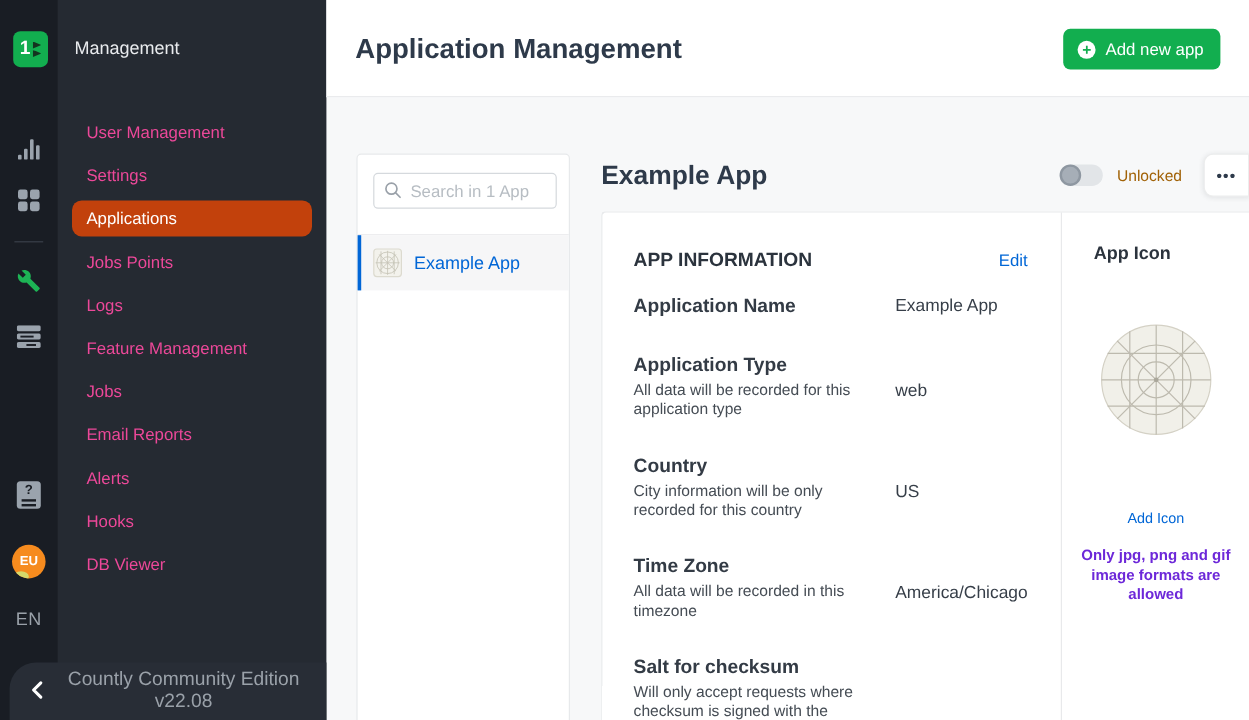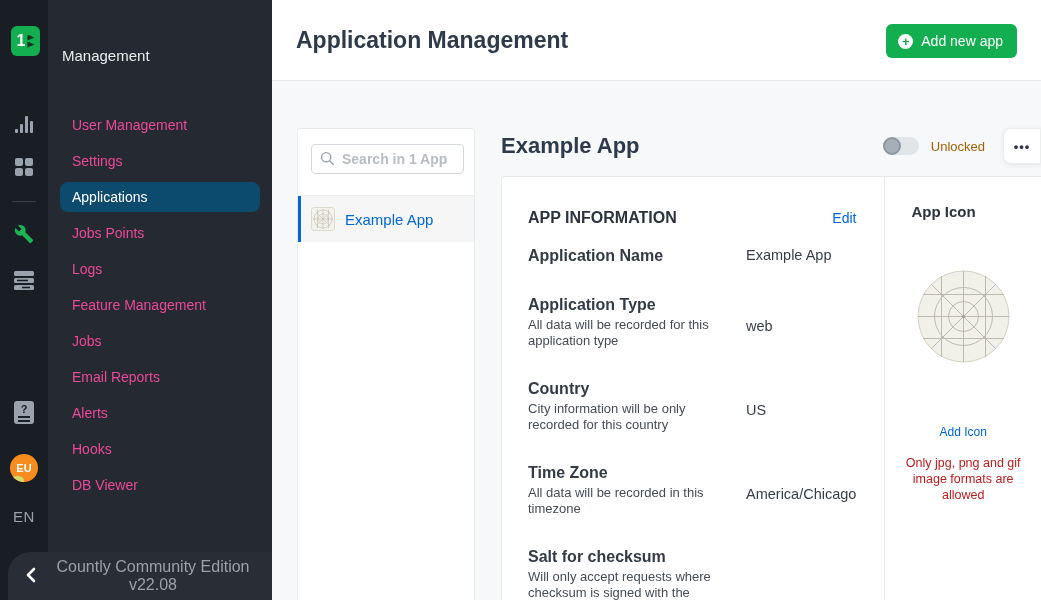--- a/index.html
+++ b/index.html
@@ -29,43 +29,43 @@
   .ic-server { top:271px; }
   .ic-help { top:401px; }
   .help-doc { width:20px; height:23px; background:#9aa3ad; border-radius:3px; display:flex; flex-direction:column; align-items:center; justify-content:center; }
   .help-doc .q { color:#191d24; font-size:11px; font-weight:bold; line-height:10px; }
   .help-doc .l { width:12px; height:2px; background:#191d24; margin-top:2px; }
   .avatar { position:absolute; left:10px; top:454px; width:28px; height:28px; border-radius:50%; background:#f68b1e; color:#fff; font-size:11px; font-weight:bold; display:flex; align-items:center; justify-content:center; overflow:hidden; }
   .avatar::after { content:""; position:absolute; left:1px; bottom:-3px; width:13px; height:9px; background:#d6d96b; border-radius:50%; }
   .avatar span { position:relative; z-index:1; }
   .lang { position:absolute; left:0; top:508px; width:48px; text-align:center; color:#9aa1a9; font-size:15px; letter-spacing:.5px; }
 
-  .menu { position:absolute; left:48px; top:15px; width:224px; height:480px; }
+  .menu { position:absolute; left:48px; top:0; width:224px; height:480px; }
   .menu-title { position:absolute; left:14px; top:32px; color:#e9ebee; font-size:15px; font-weight:500; }
   .menu-list { position:absolute; left:0; top:92px; width:224px; list-style:none; }
   .menu-item { height:36px; display:flex; align-items:center; padding-left:24px; color:#ec4899; font-size:14px; cursor:pointer; }
-  .menu-item.active { background:#0c4a6e; border-radius:8px; margin:3px 12px; height:30px; padding-left:12px; color:#fff; }
+  .menu-item.active { background:#c2410c; border-radius:8px; margin:3px 12px; height:30px; padding-left:12px; color:#fff; }
 
   .bottom-panel { position:absolute; left:8px; right:0; top:552px; bottom:0; background:#282d36; border-radius:22px 0 0 0; display:flex; align-items:center; }
   .collapse { width:44px; text-align:center; color:#fff; cursor:pointer; padding-top:2px; }
   .bottom-text { flex:1; text-align:center; color:#9aa1a9; font-size:16px; padding-right:18px; }
 
   
   .main-header { position:absolute; left:272px; top:0; width:769px; height:81px; background:#fff; border-bottom:1px solid #eaebed; display:flex; align-items:center; }
   .page-title { margin-left:24px; font-size:23px; font-weight:700; color:#2e3a4a; }
   .add-btn { position:absolute; right:24px; top:24px; height:34px; background:#12ae4f; border:none; border-radius:6px; color:#fff; font-size:14px; font-family:inherit; display:flex; align-items:center; gap:8px; padding:0 14px 0 12px; cursor:pointer; }
   .plus-circle { width:15px; height:15px; background:#fff; border-radius:50%; color:#12ae4f; font-size:13px; font-weight:bold; line-height:15px; text-align:center; display:inline-block; }
 
   
   .content { position:absolute; left:272px; top:81px; width:769px; height:519px; }
 
   .app-list-card { position:absolute; left:25px; top:47px; width:178px; bottom:-2px; background:#fff; border:1px solid #e7e9eb; border-radius:4px 4px 0 0; }
   .search-wrap { padding:15px 10px 0 13px; height:67px; border-bottom:1px solid #ededef; }
   .search-box { position:relative; }
-  .search-box input { width:100%; height:30px; border:1px solid #d5d9dd; border-radius:4px; padding:0 8px 0 30px; font-size:14px; font-family:inherit; color:#444; outline:none; background:#fff;font-weight:bold; }
+  .search-box input { width:100%; height:30px; border:1px solid #d5d9dd; border-radius:4px; padding:0 8px 0 30px; font-size:14px; font-family:inherit; color:#444; outline:none; background:#fff; }
   .search-box input::placeholder { color:#b7bdc3; }
   .search-ic { position:absolute; left:9px; top:7px; }
   .app-row { height:46px; display:flex; align-items:center; background:#f6f6f7; border-left:3px solid #0166d6; padding-left:10px; gap:10px; cursor:pointer; }
   .mini-icon { width:24px; height:24px; border-radius:3px; background:#f3f2ec; border:1px solid #dcdacf; }
   .app-row-label { color:#0166d6; font-size:15px; font-weight:500; }
 
   .detail-head { position:absolute; left:229px; top:47px; right:0; height:36px; display:flex; align-items:center; }
   .detail-title { font-size:22px; font-weight:700; color:#2e3a4a; }
   .head-right { position:absolute; right:56px; top:9px; display:flex; align-items:center; gap:12px; }
   .toggle { width:36px; height:18px; background:#e2e5e8; border-radius:9px; position:relative; cursor:pointer; }
@@ -82,21 +82,21 @@
   .label-col { width:218px; }
   .field-label { font-size:16px; font-weight:700; color:#333b45; }
   .field-desc { font-size:13px; line-height:16px; color:#454c54; max-width:188px; margin-top:3px; }
   .field-value { font-size:14.5px; color:#363e48; }
   .field-row.has-desc .field-value { padding-top:22px; }
 
   .icon-col { width:157px; padding-top:26px; }
   .icon-col-title { padding-left:26px; font-size:15px; font-weight:700; color:#2b333d; }
   .icon-circle { width:93px; height:93px; margin:50px auto 0; }
   .add-icon-link { display:block; text-align:center; color:#0166d6; font-size:12px; margin-top:62px; cursor:pointer; text-decoration:none; }
-  .icon-note { width:130px; margin:16px auto 0; text-align:center; color:#b91c1c; font-size:12.5px; line-height:16px; }
+  .icon-note { width:130px; margin:16px auto 0; text-align:center; color:#6d28d9; font-size:12.5px; line-height:16px;font-weight:bold; }
 </style>
 </head>
 <body>
 
 <aside class="sidebar">
   <div class="rail">
     <div class="logo">
       <span class="one">1</span>
       <span class="chevs">
           <span></span>

